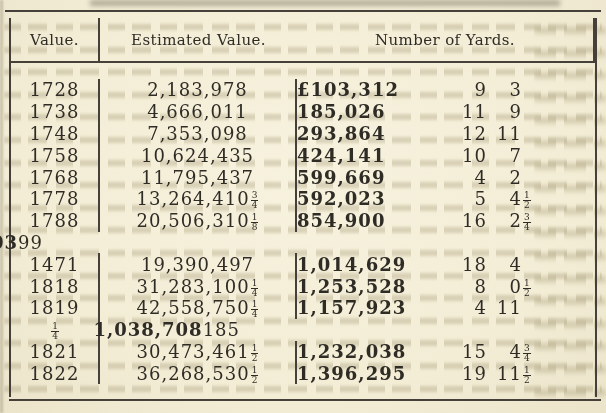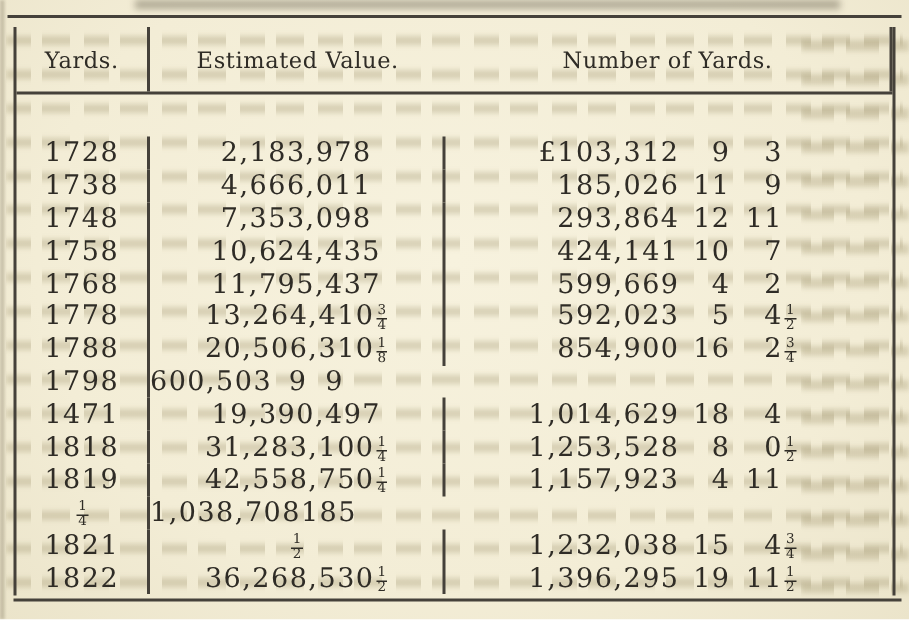--- a/index.html
+++ b/index.html
@@ -54,32 +54,32 @@
   .thead{
     display:grid; grid-template-columns:89px 197px 1fr;
     height:45px; border-bottom:2px solid #45413a; box-sizing:border-box;
   }
   .th{
     display:flex; align-items:center; justify-content:center;
     font-size:15px; letter-spacing:.4px;
   }
   .tbody{
     display:flex; flex-direction:column;
-    padding-top:28px; height:332px; box-sizing:border-box;
+    padding-top:16px; height:332px; box-sizing:border-box;
   }
   .row{
     display:grid; grid-template-columns:89px 197px 1fr;
     height:21.8px; flex:0 0 auto; font-size:18px;
   }
   .cell{display:flex; align-items:center; letter-spacing:1px;}
   .c-year{justify-content:center; border-right:2px solid #45413a;}
   .c-yards{justify-content:center; border-right:2px solid #45413a;align-items:center;}
   .hdr-b{border-right:2px solid #45413a;}
   .c-value{justify-content:flex-end; padding-right:56px;}
-  .v-pounds{flex:1; text-align:right; white-space:nowrap;}
+  .v-pounds{flex:1; text-align:left; white-space:nowrap;font-weight:bold;}
   .v-sh{width:34px; text-align:right;}
   .v-pen{width:35px; text-align:right;}
   .v-frac{width:17px; display:flex; justify-content:flex-start; align-items:center;}
   
   .frac{
     display:inline-flex; flex-direction:column; align-items:center;
     font-size:9px; line-height:1; letter-spacing:0;
     margin-left:1px; transform:translateY(2px);
   }
   .fden{border-top:1px solid #2f2c26; padding:0 1px;}
@@ -92,21 +92,21 @@
   <div class="bleed"></div>
   <div class="bleed-right"></div>
   <div class="top-smear"></div>
   <div class="edge-shadow"></div>
 
   <div class="rule-top"></div>
   <div class="rule-bottom"></div>
 
   <div class="data-table">
     <div class="thead">
-      <div class="th hdr-b">Yards.</div>
+      <div class="th hdr-b">Value.</div>
       <div class="th">Estimated Value.</div>
       <div class="th hdr-b">Number of Yards.</div>
     </div>
     <div class="tbody">
     <div class="row">
       <div class="cell c-year">1728</div>
       <div class="cell c-yards">
         <span>2,183,978</span>
       </div>
       <div class="cell c-value">
@@ -217,21 +217,20 @@
         <span class="v-frac">
               <span class="frac">
                 <span class="fnum">3</span>
                 <span class="fden">4</span>
               </span>
             </span>
       </div>
     </div>
 
     <div class="row">
-      <div class="cell c-year">1798</div>
       <div class="cell c-value">
         <span class="v-pounds">600,503</span>
         <span class="v-sh">9</span>
         <span class="v-pen">9</span>
         <span class="v-frac">
               <span class="frac"></span>
             </span>
       </div>
     </div>
 
@@ -304,20 +303,21 @@
         <span class="v-pen">5</span>
         <span class="v-frac">
               <span class="frac"></span>
             </span>
       </div>
     </div>
 
     <div class="row">
       <div class="cell c-year">1821</div>
       <div class="cell c-yards">
+        <span>30,473,461</span>
             <span class="frac">
               <span class="fnum">1</span>
               <span class="fden">2</span>
             </span>
       </div>
       <div class="cell c-value">
         <span class="v-pounds">1,232,038</span>
         <span class="v-sh">15</span>
         <span class="v-pen">4</span>
         <span class="v-frac">

